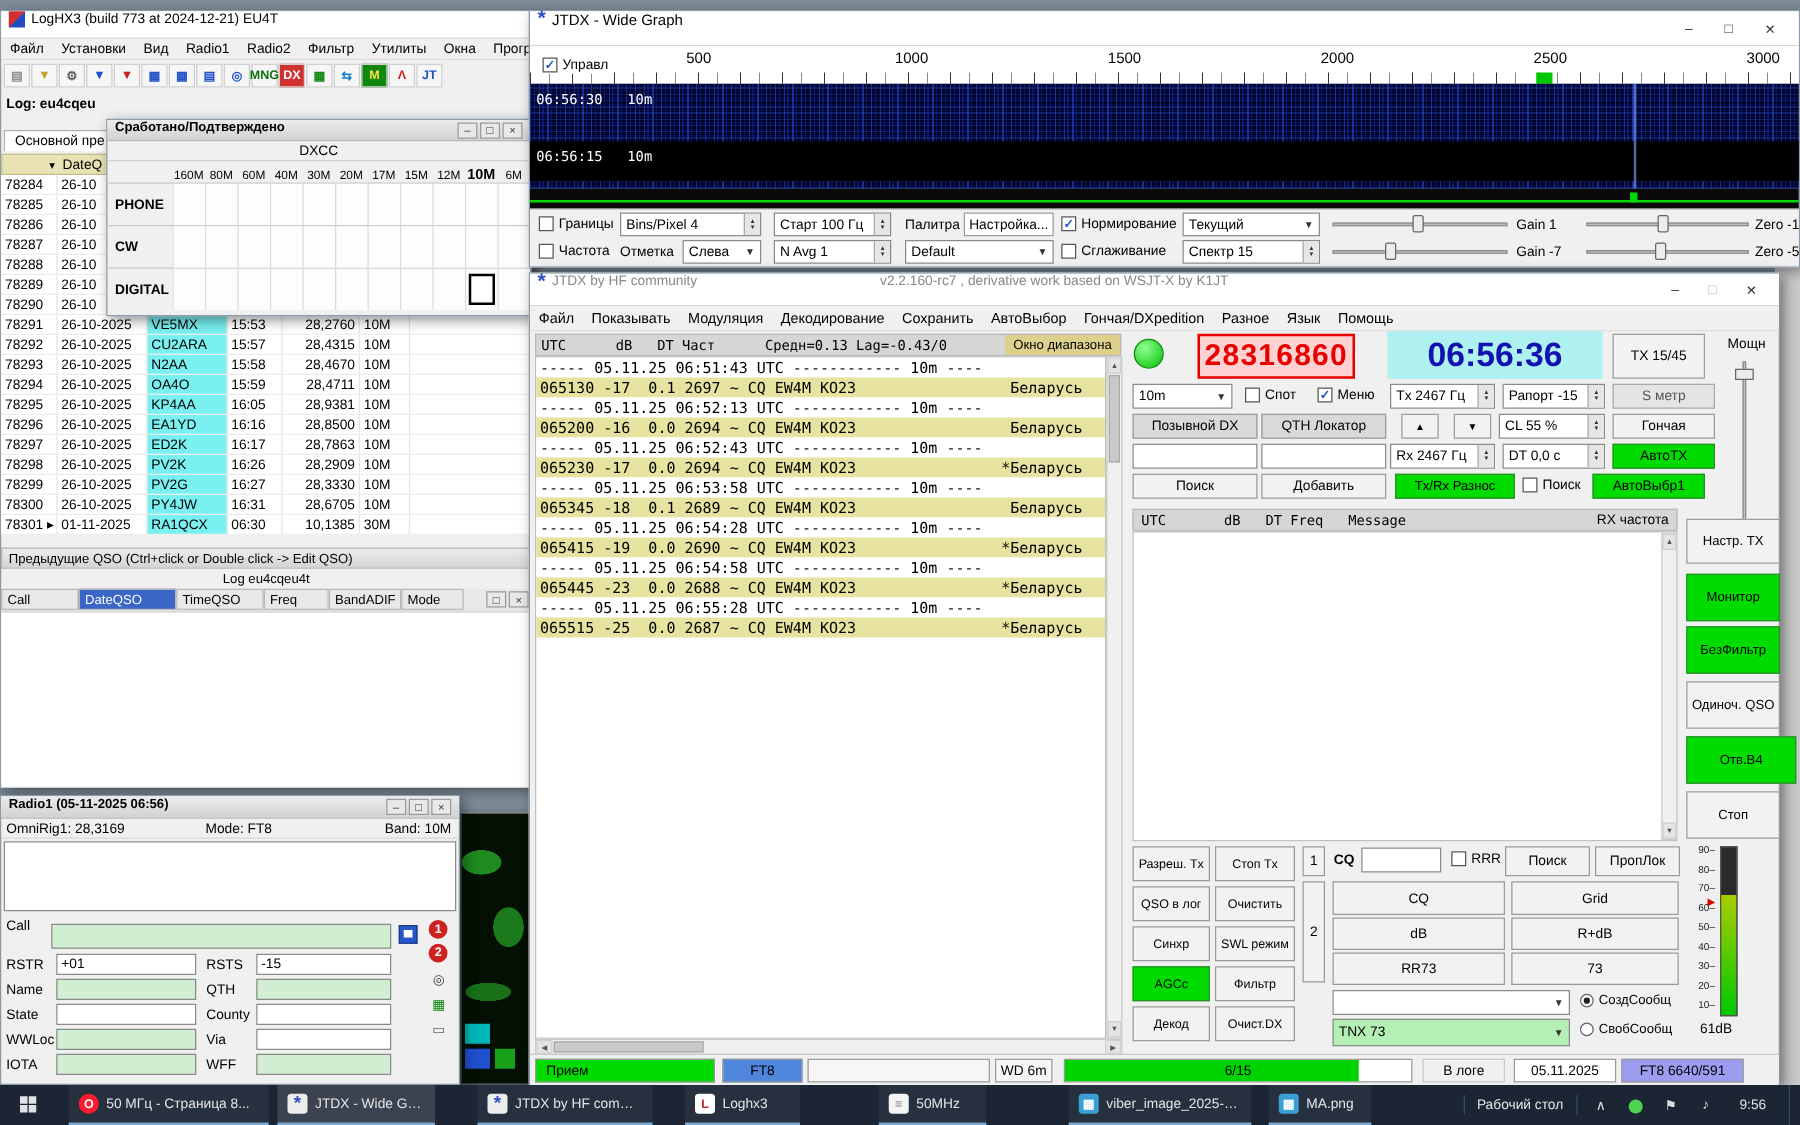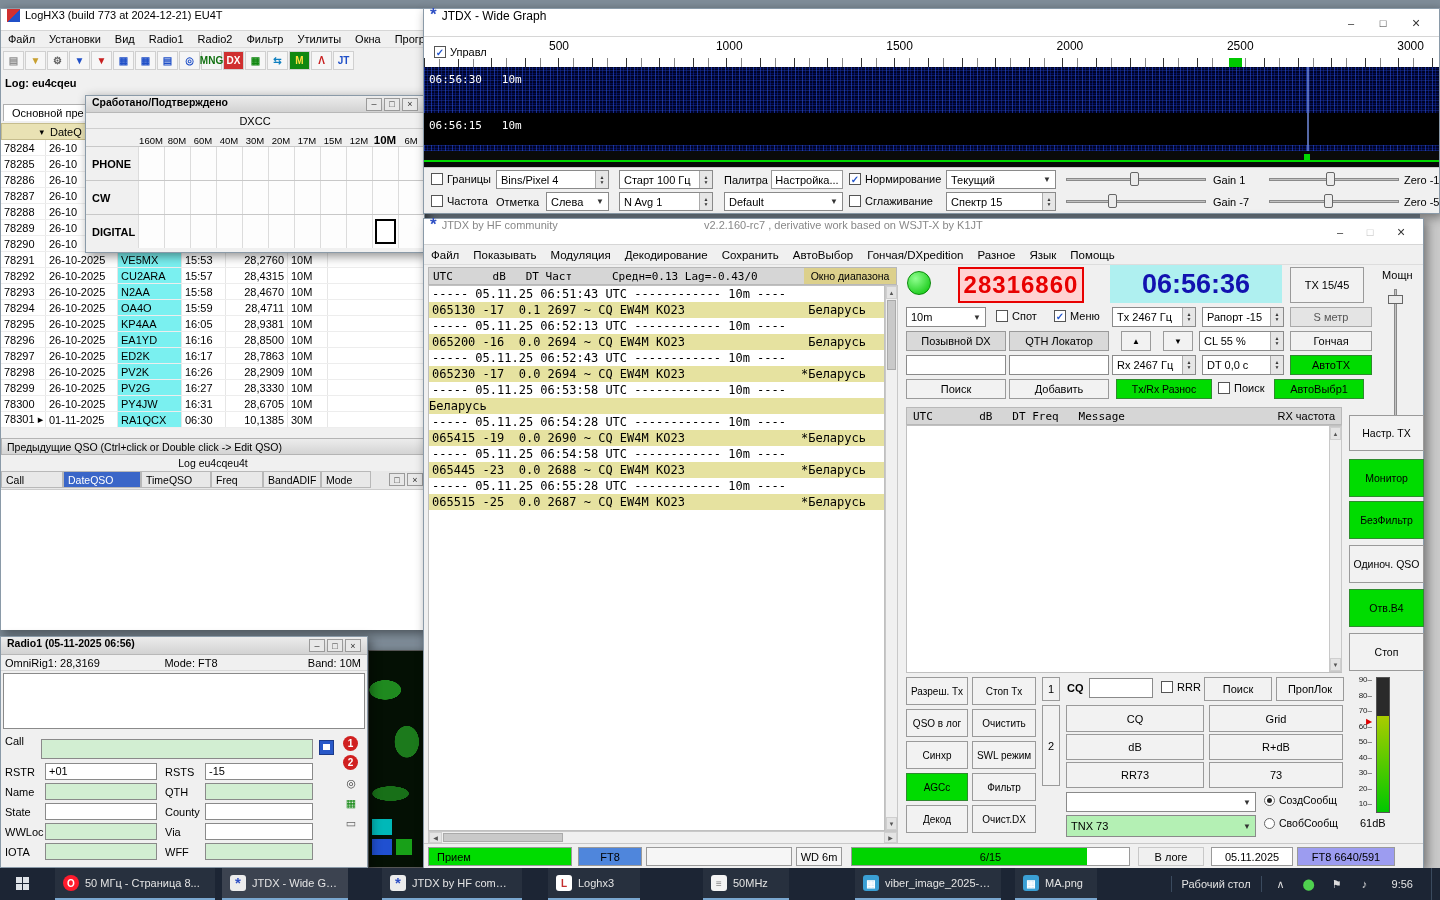--- a/index.html
+++ b/index.html
@@ -614,20 +614,21 @@
         </div>
         <div class="drow cq">
      <span class="dtext">065230 -17  0.0 2694 ~ CQ EW4M KO23</span>
      <span class="dcountry">*Беларусь</span>
         </div>
         <div class="drow sep">
      <span class="dtext">----- 05.11.25 06:53:58 UTC ------------ 10m ----</span>
      <span class="dcountry"></span>
         </div>
         <div class="drow cq">
+     <span class="dtext">065345 -18  0.1 2689 ~ CQ EW4M KO23</span>
      <span class="dcountry">Беларусь</span>
         </div>
         <div class="drow sep">
      <span class="dtext">----- 05.11.25 06:54:28 UTC ------------ 10m ----</span>
      <span class="dcountry"></span>
         </div>
         <div class="drow cq">
      <span class="dtext">065415 -19  0.0 2690 ~ CQ EW4M KO23</span>
      <span class="dcountry">*Беларусь</span>
         </div>
@@ -851,21 +852,21 @@
           <span>05.11.2025</span>
         </span>
       <span class="sbseg" style="left:873px;width:98px;background:#9c9cf0">
           <span>FT8 6640/591</span>
         </span>
     </div>
   <div class="btn" style="left:925px;top:196px;width:75px;height:36px;font-size:10.5px">Настр. TX</div>
       <div class="btn green" style="left:925px;top:240px;width:75px;height:38px;font-size:10.5px">Монитор</div>
       <div class="btn green" style="left:925px;top:282px;width:75px;height:38px;font-size:10.5px">БезФильтр</div>
       <div class="btn" style="left:925px;top:326px;width:75px;height:38px;font-size:10.5px">Одиноч. QSO</div>
-      <div class="btn green" style="left:925px;top:370px;width:75px;height:38px;font-size:10.5px">Отв.В4</div>
+      <div class="btn green" style="left:925px;top:370px;width:88px;height:38px;font-size:10.5px">Отв.В4</div>
       <div class="btn" style="left:925px;top:414px;width:75px;height:38px;font-size:10.5px">Стоп</div>
       <div class="btn" style="left:482px;top:458px;width:62px;height:28px;font-size:10px">Разреш. Tx</div>
       <div class="btn" style="left:548px;top:458px;width:64px;height:28px;font-size:10px">Стоп Tx</div>
       <div class="btn" style="left:482px;top:490px;width:62px;height:28px;font-size:10px">QSO в лог</div>
       <div class="btn" style="left:548px;top:490px;width:64px;height:28px;font-size:10px">Очистить</div>
       <div class="btn" style="left:482px;top:522px;width:62px;height:28px;font-size:10px">Синхр</div>
       <div class="btn" style="left:548px;top:522px;width:64px;height:28px;font-size:10px">SWL режим</div>
       <div class="btn green" style="left:482px;top:554px;width:62px;height:28px;font-size:10px">AGCc</div>
       <div class="btn" style="left:548px;top:554px;width:64px;height:28px;font-size:10px">Фильтр</div>
       <div class="btn" style="left:482px;top:586px;width:62px;height:28px;font-size:10px">Декод</div>

